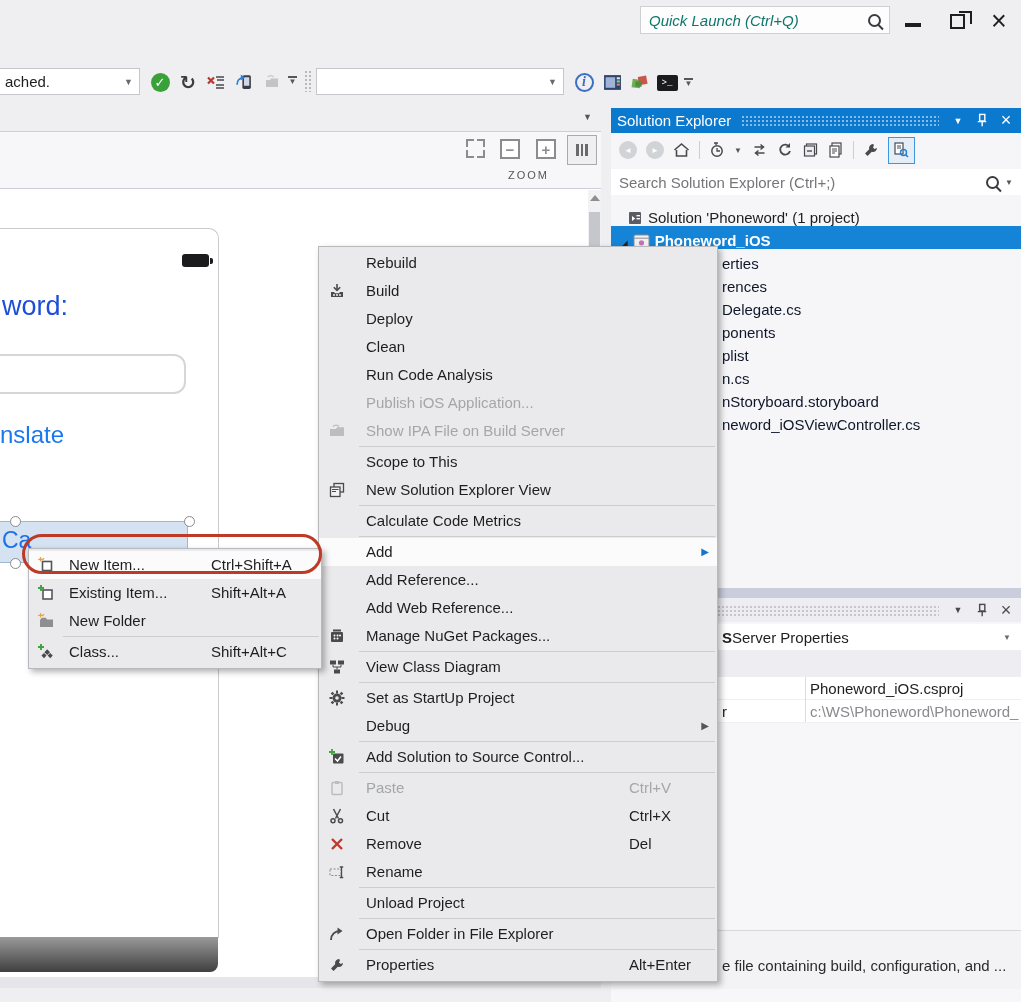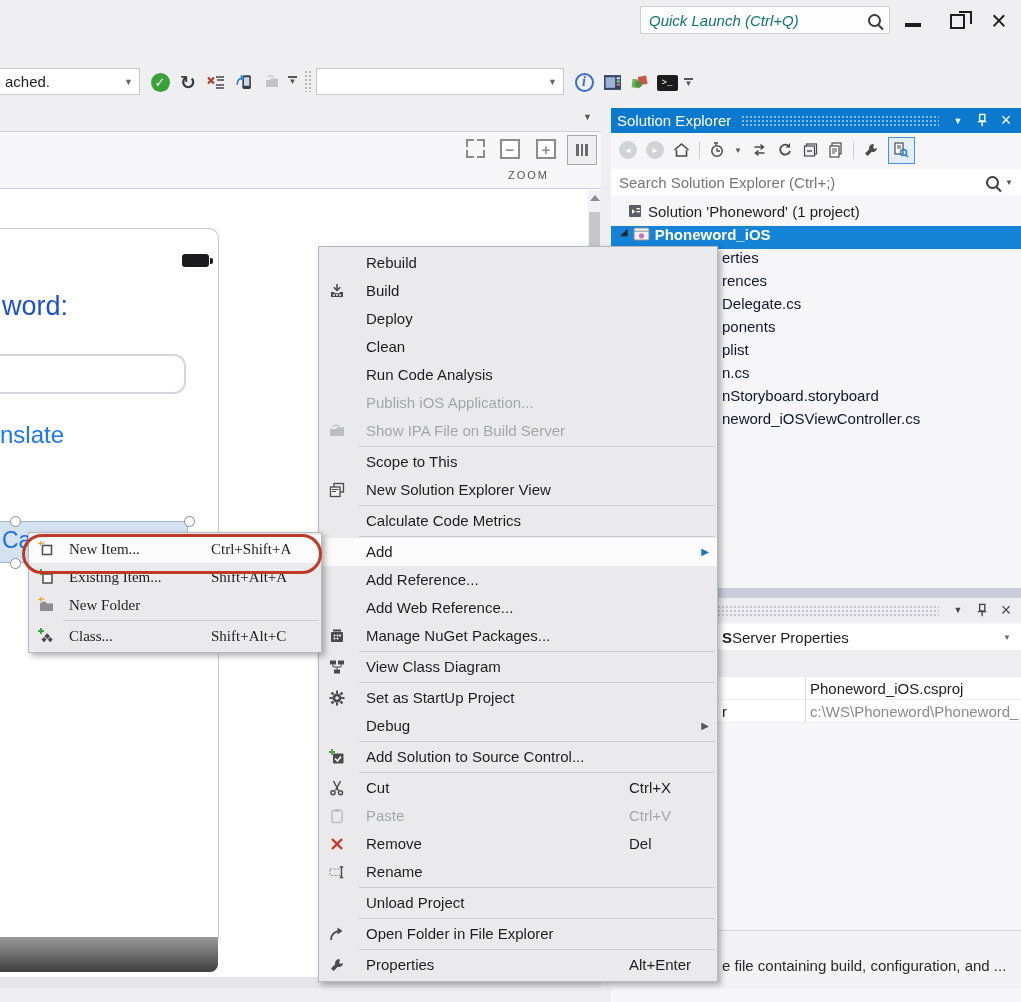--- a/index.html
+++ b/index.html
@@ -63,21 +63,21 @@
   .se-title{background:#0B79CE;color:#fff;}
   .dots-tex{flex:1;height:11px;background:radial-gradient(rgba(255,255,255,.5) 1px,transparent 1.1px);background-size:4px 4px;margin:0 4px;}
   .dots-tex.gray{background:radial-gradient(#C6C6CC 1px,transparent 1.1px);background-size:4px 4px;}
   .t-ic{width:18px;display:flex;align-items:center;justify-content:center;color:#fff;flex:none;}
   .t-ic.dark{color:#4a4a4e;}
   .tbar{display:flex;align-items:center;gap:9px;padding:0 8px;height:34px;box-sizing:border-box;}
   .vsep{width:1px;height:18px;background:#CCCCD2;}
   .navc{width:18px;height:18px;border-radius:50%;background:#D2D3D7;color:#fff;font-size:8px;display:flex;align-items:center;justify-content:center;}
   .prevbox{width:27px;height:27px;border:1px solid #3F96E0;background:#E4EEF9;display:flex;align-items:center;justify-content:center;box-sizing:border-box;}
   .search{background:#fff;display:flex;align-items:center;padding:0 8px;box-sizing:border-box;color:#76767A;}
-  .tree-row{height:23px;display:flex;align-items:flex-start;}
+  .tree-row{height:23px;display:flex;align-items:flex-end;}
   .sel-row{background:#1583D6;color:#fff;font-weight:bold;}
   .frag{padding-left:111px;color:#0f172a;}
 
   
   .menu{background:#EAEAEC;border:1px solid #B8B9BC;box-shadow:3px 3px 6px rgba(0,0,0,.3);box-sizing:border-box;padding:2px 0;}
   .mi{position:relative;height:28px;line-height:28px;white-space:nowrap;}
   .mi .gutter{position:absolute;left:10px;top:6px;width:16px;height:16px;}
   .mi .lbl{position:absolute;left:47px;}
   .mi .sc{position:absolute;left:310px;}
   .sub .lbl{left:40px;}
@@ -513,41 +513,41 @@
         <span class="gutter">
           <svg width="16" height="16" viewBox="0 0 16 16">
             <rect x="4" y="4.5" width="10.5" height="10" rx="1" fill="#4a4a4e"></rect>
             <path d="M6 9.5l2.5 2.5 3.5-4.5" stroke="#fff" stroke-width="1.5" fill="none"></path>
             <path d="M3 0v6M0 3h6" stroke="#3fa33f" stroke-width="1.8"></path>
           </svg>
         </span>
         <span class="lbl">Add Solution to Source Control...</span>
       </div>
       <div class="msep"></div>
+      <div class="mi disabled">
+        <span class="gutter">
+          <svg width="16" height="16" viewBox="0 0 16 16">
+            <rect x="3" y="2.5" width="10" height="12" rx="1" fill="none" stroke="#bcbdc1" stroke-width="1.5"></rect>
+            <rect x="6" y="1" width="4" height="3" fill="#bcbdc1"></rect>
+          </svg>
+        </span>
+        <span class="lbl">Paste</span>
+        <span class="sc">Ctrl+V</span>
+      </div>
       <div class="mi">
         <span class="gutter">
           <svg width="16" height="16" viewBox="0 0 16 16">
             <path d="M4.5 1l5 9.5M11.5 1l-5 9.5" stroke="#4a4a4e" stroke-width="1.5" fill="none"></path>
             <circle cx="4" cy="12.7" r="2" fill="none" stroke="#4a4a4e" stroke-width="1.5"></circle>
             <circle cx="11.5" cy="12.7" r="2" fill="none" stroke="#4a4a4e" stroke-width="1.5"></circle>
           </svg>
         </span>
         <span class="lbl">Cut</span>
         <span class="sc">Ctrl+X</span>
       </div>
-      <div class="mi disabled">
-        <span class="gutter">
-          <svg width="16" height="16" viewBox="0 0 16 16">
-            <rect x="3" y="2.5" width="10" height="12" rx="1" fill="none" stroke="#bcbdc1" stroke-width="1.5"></rect>
-            <rect x="6" y="1" width="4" height="3" fill="#bcbdc1"></rect>
-          </svg>
-        </span>
-        <span class="lbl">Paste</span>
-        <span class="sc">Ctrl+V</span>
-      </div>
       <div class="mi">
         <span class="gutter">
           <svg width="16" height="16" viewBox="0 0 16 16">
             <path d="M3 3l10 10M13 3L3 13" stroke="#c0392b" stroke-width="2.4"></path>
           </svg>
         </span>
         <span class="lbl">Remove</span>
         <span class="sc">Del</span>
       </div>
       <div class="mi">
@@ -579,21 +579,21 @@
         <span class="gutter">
           <svg width="16" height="16" viewBox="0 0 16 16">
             <path d="M10 2a4 4 0 0 0-3.8 5.2L2 11.4 4.6 14l4.2-4.2A4 4 0 0 0 14 6l-2.5 1-1.5-1.5 1-2.5z" fill="#4a4a4e"></path>
           </svg>
         </span>
         <span class="lbl">Properties</span>
         <span class="sc">Alt+Enter</span>
       </div>
     </div>
 
-  <div class="abs menu sub" style="left:28px;top:532px;width:294px;font-family:Liberation Serif, serif;" id="add-submenu">
+  <div class="abs menu sub" style="left:28px;top:548px;width:294px;" id="add-submenu">
       <div class="mi hl">
         <span class="gutter">
           <svg width="16" height="16" viewBox="0 0 16 16">
             <rect x="4.5" y="4.5" width="9" height="9" fill="#fff" stroke="#55555a" stroke-width="1.6"></rect>
             <g stroke="#e8a33d" stroke-width="1.2" fill="none">
               <path d="M2.5 0v4.6M.2 2.3h4.6M6 1.2 4.4 3"></path>
             </g>
           </svg>
         </span>
         <span class="lbl">New Item...</span>

